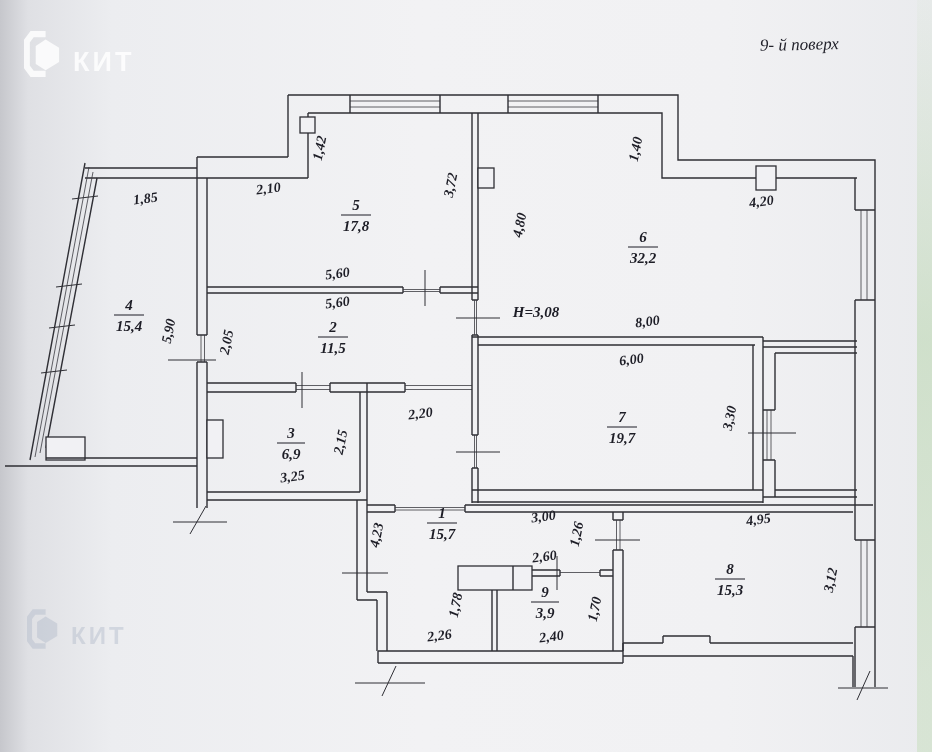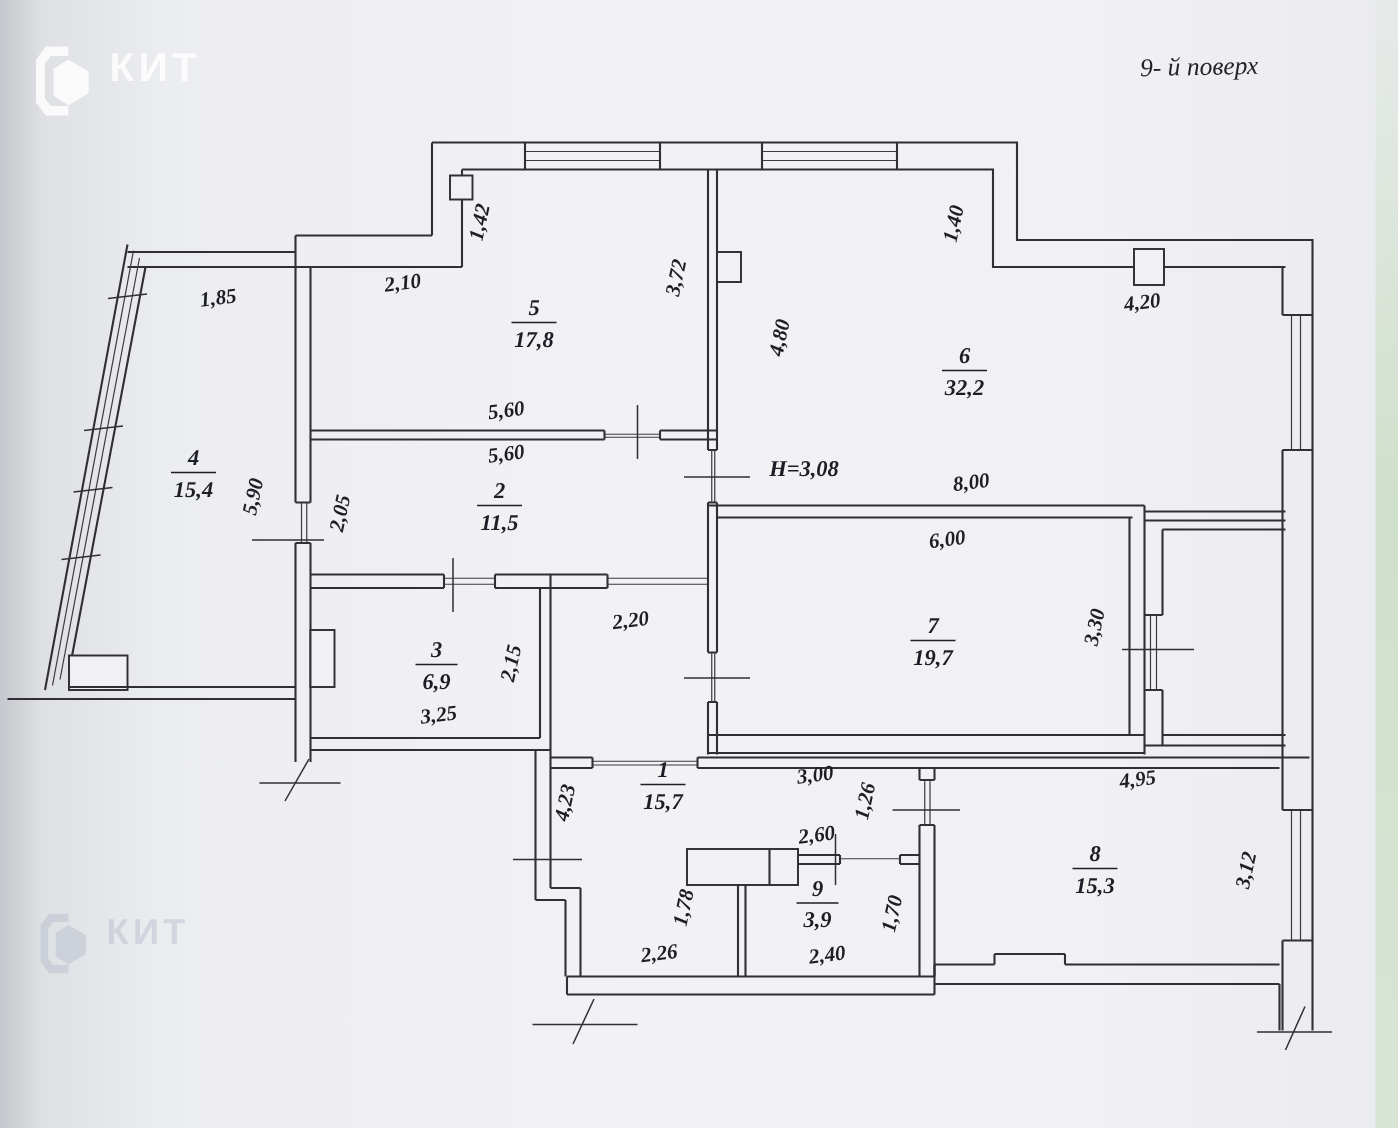--- a/index.html
+++ b/index.html
@@ -2,21 +2,21 @@
 <html><head>
 <meta charset="utf-8">
 <style>
   html,body{margin:0;padding:0;}
   body{width:932px;height:752px;overflow:hidden;
        font-family:"Liberation Serif","DejaVu Serif",serif;}
   .page{position:relative;width:932px;height:752px;
         background:linear-gradient(to right,#c6c7cc 0,#dfe0e4 3%,#ecedf0 12%,#f2f2f4 45%,#f1f1f3 78%,#eaebee 100%);}
   .green-edge{position:absolute;top:0;right:0;width:15px;height:752px;
         background:linear-gradient(to bottom,rgba(212,228,206,.15),rgba(196,219,188,.7) 45%,rgba(205,224,198,.65) 90%);}
-  .logo{position:absolute;display:flex;align-items:flex-start;gap:13px;}
+  .logo{position:absolute;display:flex;align-items:flex-end;gap:13px;}
   .logo-top{left:24px;top:30px;color:rgba(255,255,255,.82);}
   .logo-bottom{left:27px;top:608px;color:rgba(178,186,201,.45);}
   .logo-text{font-family:"Liberation Sans","DejaVu Sans",sans-serif;font-weight:800;
         font-size:27px;letter-spacing:3px;}
   .logo-bottom .logo-text{font-size:24px;}
   .floor-label{position:absolute;left:760px;top:34px;width:170px;
         font-style:italic;font-size:17px;color:#23232c;transform:rotate(-1.2deg);}
   svg.plan{position:absolute;left:0;top:0;}
   .w{stroke:#2f2f35;stroke-width:1.4;fill:none;}
   .thin{stroke:#3a3a40;stroke-width:.8;fill:none;}

